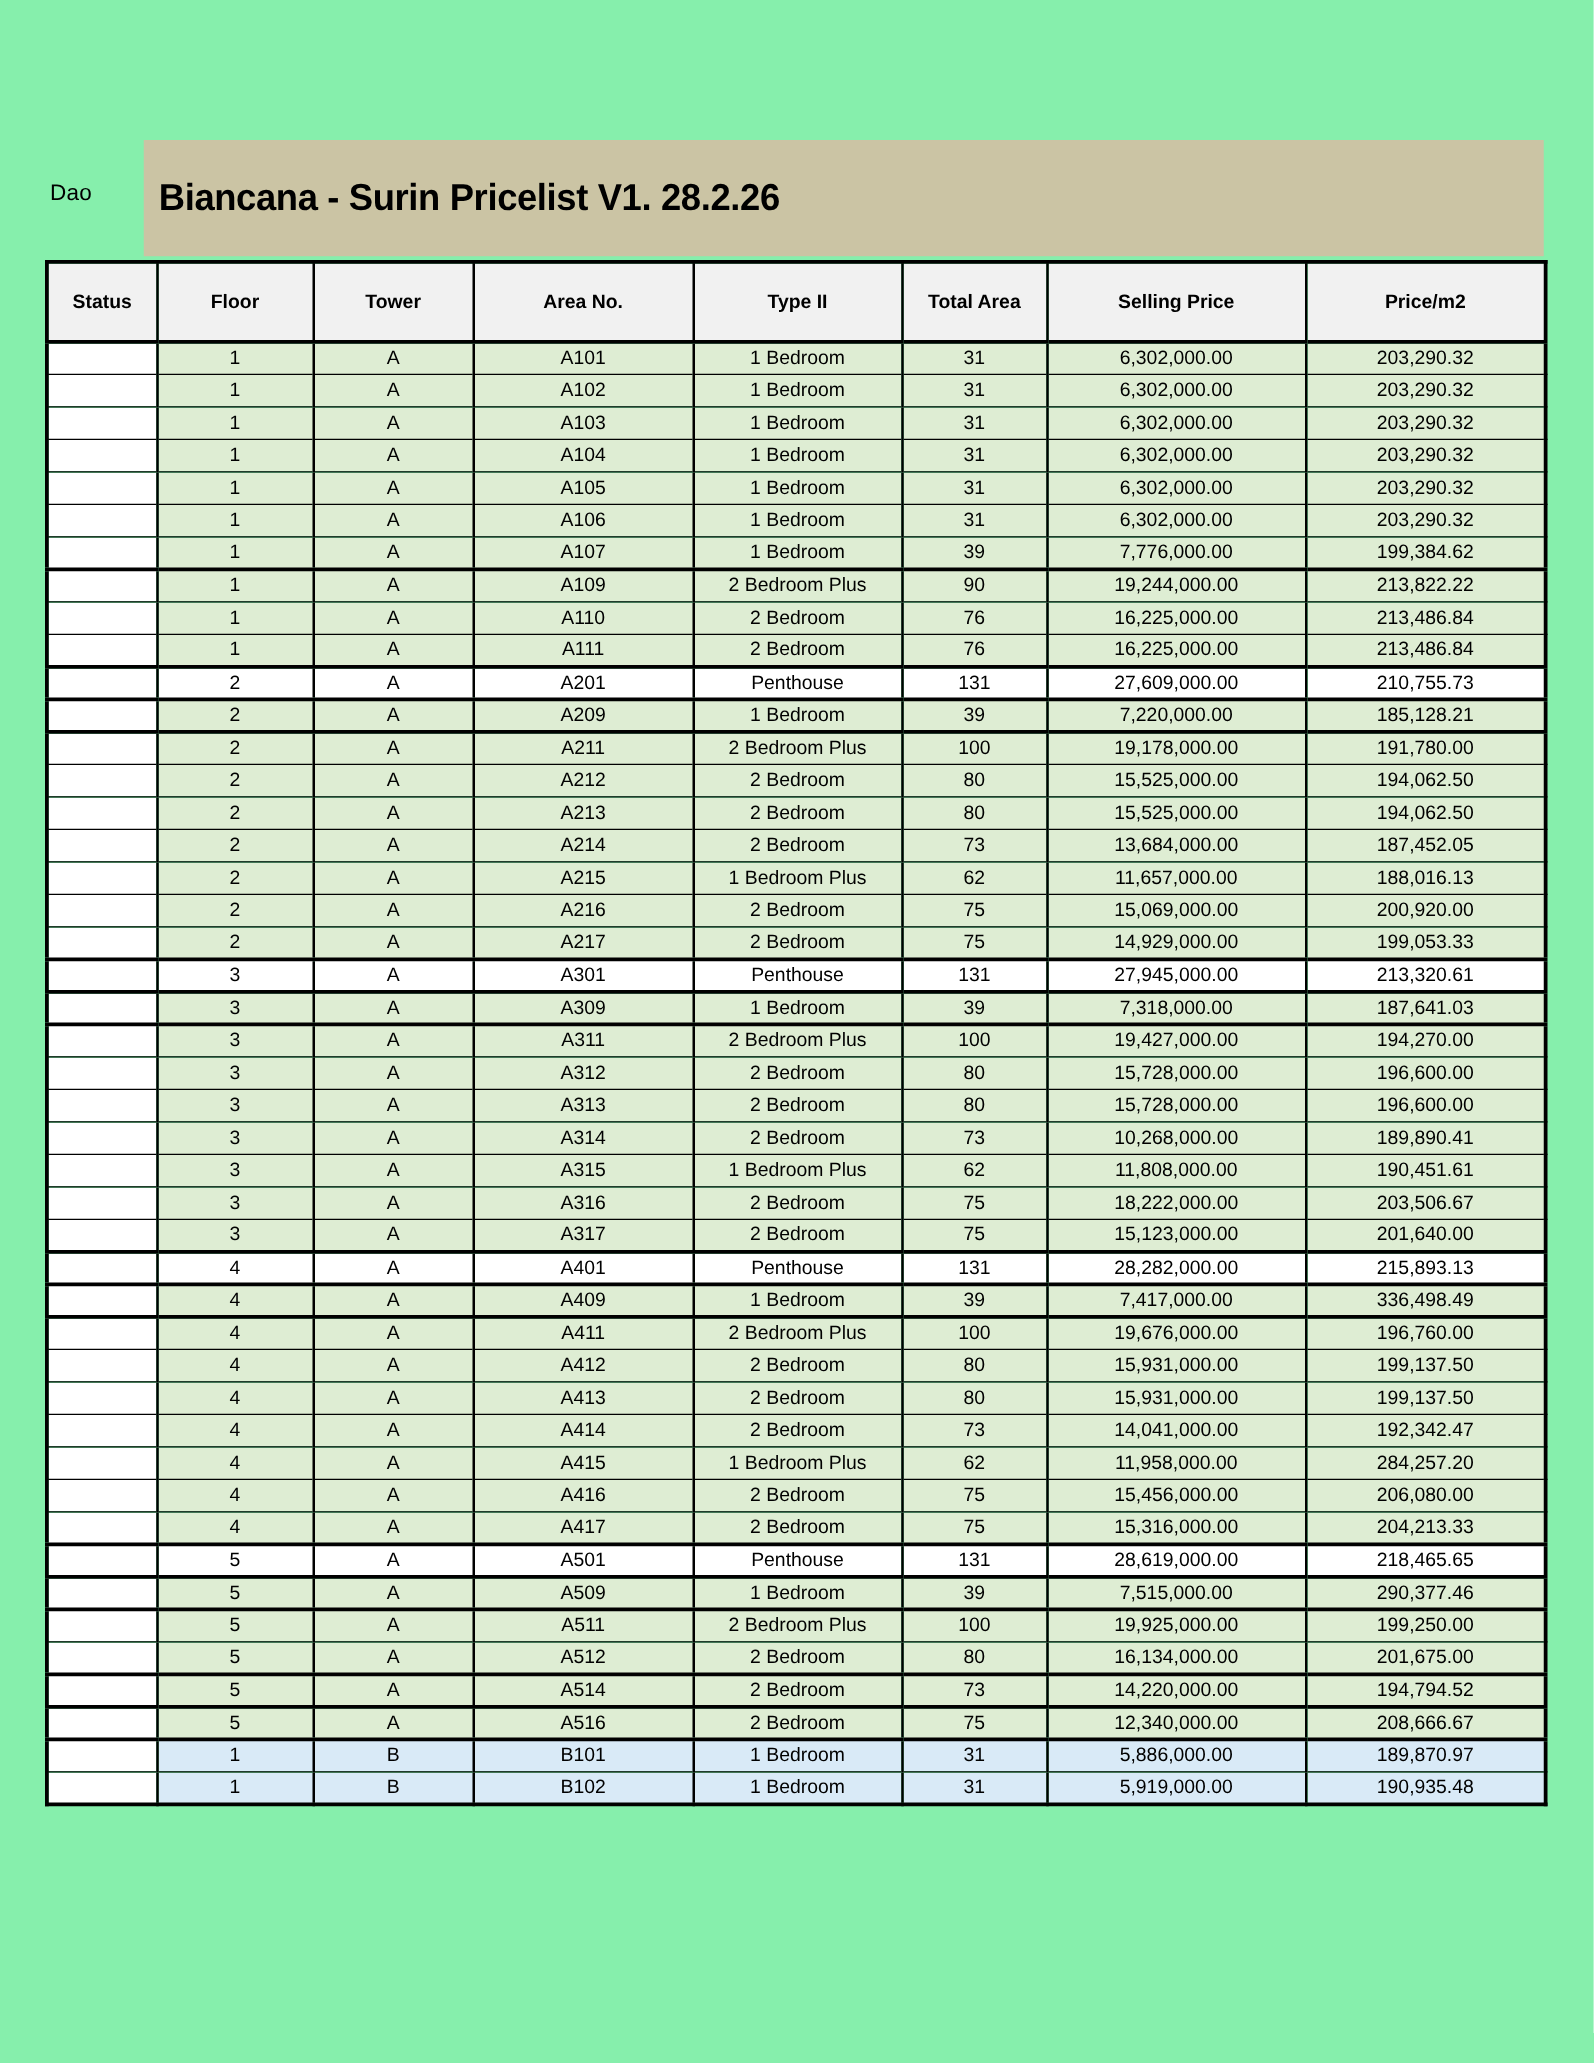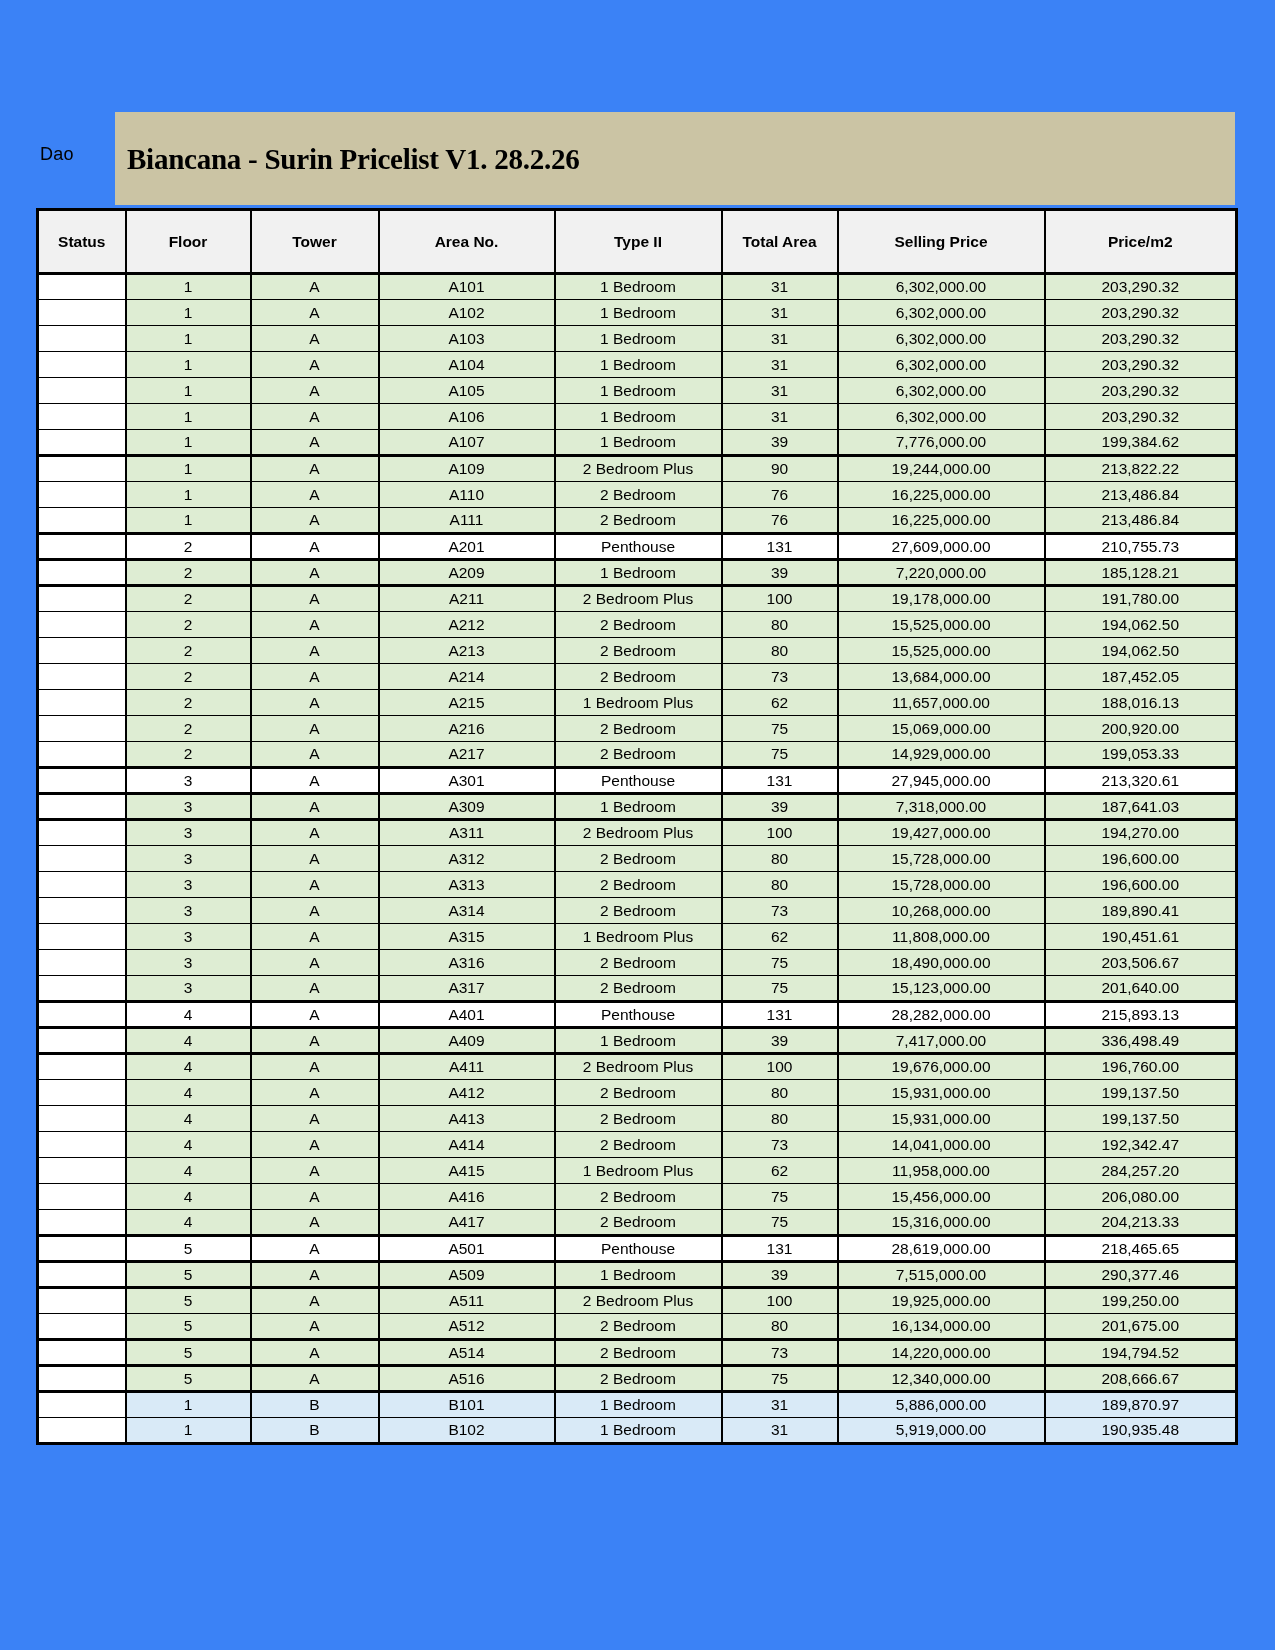--- a/index.html
+++ b/index.html
@@ -6,42 +6,41 @@
     margin: 0;
     padding: 0;
     background: #ffffff;
     font-family: "Liberation Sans", sans-serif;
     color: #000000;
   }
   .page {
     position: relative;
     width: 1275px;
     height: 1650px;
-    background: #3b82f6;
+    background: #86efac;
     overflow: hidden;
   }
   .corner-label {
     position: absolute;
     left: 40px;
     top: 144px;
     font-size: 18px;
     letter-spacing: 0.2px;
   }
   .title-bar {
     position: absolute;
     left: 115px;
     top: 112px;
     width: 1120px;
     height: 93px;
     background: #CBC4A4;
     box-sizing: border-box;
     display: flex;
     align-items: center;
     padding-left: 12px;
-    font-family: Liberation Serif, serif;
   }
   .title-bar .title-text {
     font-size: 30px;
     font-weight: 700;
     letter-spacing: -0.3px;
     transform: scaleX(0.97);
     transform-origin: left center;
     white-space: nowrap;
   }
   table.pricelist {
@@ -382,21 +381,21 @@
           <td class="bg-green num">11,808,000.00</td>
           <td class="bg-green num">190,451.61</td>
         </tr>
         <tr>
           <td class="status-cell"></td>
           <td class="bg-green">3</td>
           <td class="bg-green">A</td>
           <td class="bg-green">A316</td>
           <td class="bg-green">2 Bedroom</td>
           <td class="bg-green">75</td>
-          <td class="bg-green num">18,490,000.00</td>
+          <td class="bg-green num">18,222,000.00</td>
           <td class="bg-green num">203,506.67</td>
         </tr>
         <tr class="group-end">
           <td class="status-cell"></td>
           <td class="bg-green">3</td>
           <td class="bg-green">A</td>
           <td class="bg-green">A317</td>
           <td class="bg-green">2 Bedroom</td>
           <td class="bg-green">75</td>
           <td class="bg-green num">15,123,000.00</td>

